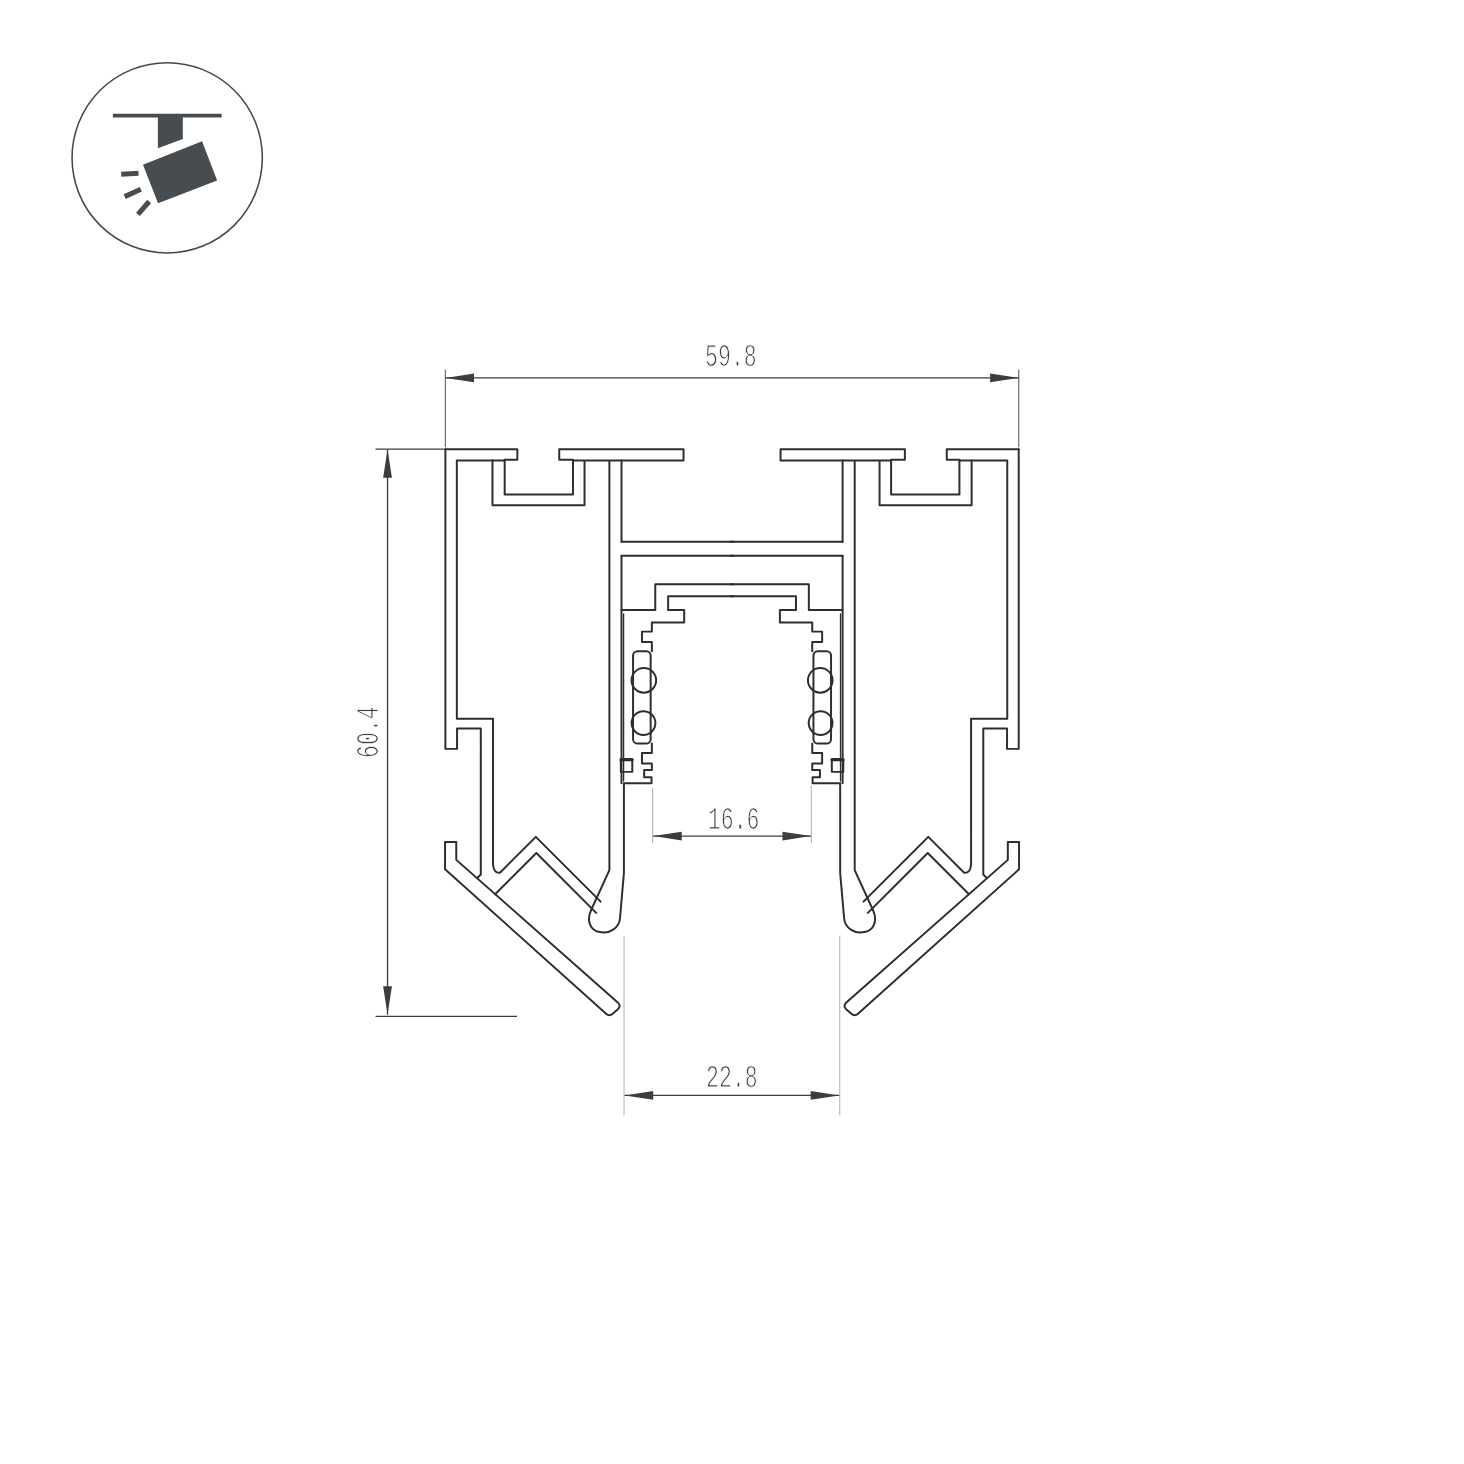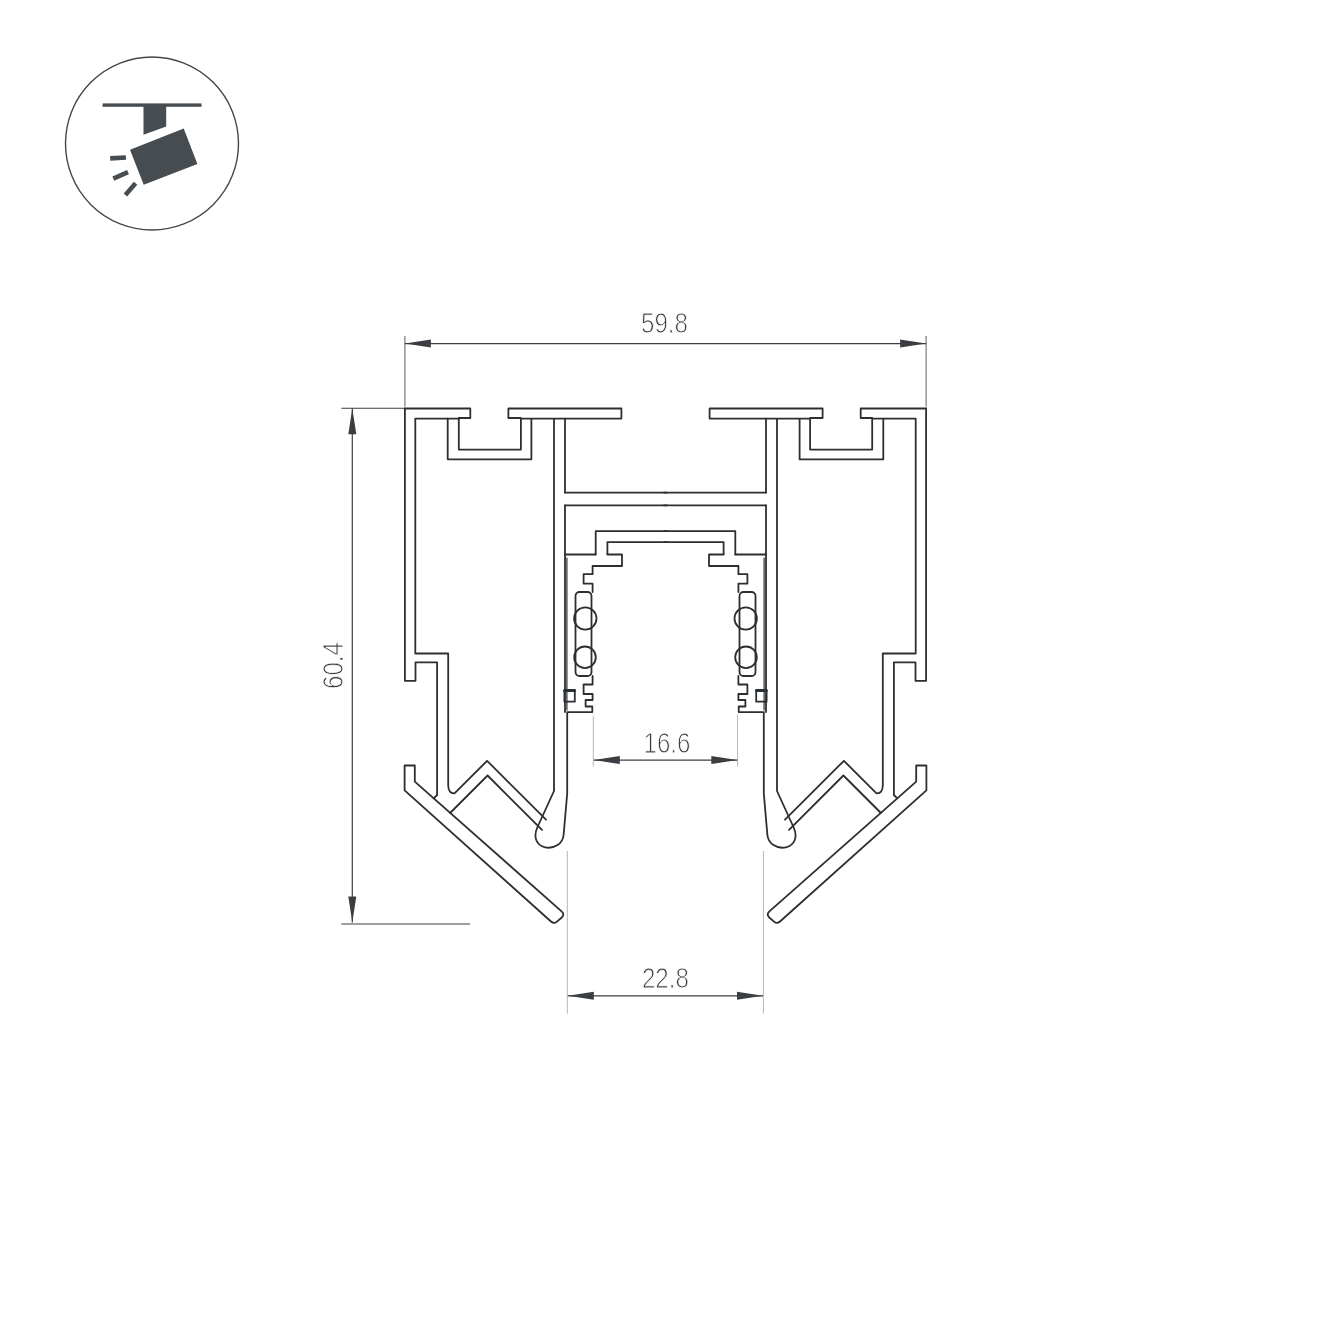--- a/index.html
+++ b/index.html
@@ -1,16 +1,16 @@
 <!DOCTYPE html>
 <html><head>
 <meta charset="utf-8">
 <style>
 html,body{margin:0;padding:0;background:#ffffff;}
-#page{width:1331px;height:1291px;position:relative;background:#ef4444;font-family:Liberation Sans, sans-serif;}
+#page{width:1331px;height:1291px;position:relative;background:#ef4444;font-family:Liberation Mono, monospace;}
 </style>
 </head>
 <body>
 <div id="page">
 <svg width="1331" height="1331" viewBox="0 0 1331 1331">
 
 <rect x="0" y="0" width="1331" height="1331" fill="#ffffff"></rect>
 
 <circle cx="152" cy="143.5" r="86.5" fill="none" stroke="#44484c" stroke-width="1.4"></circle>
 

